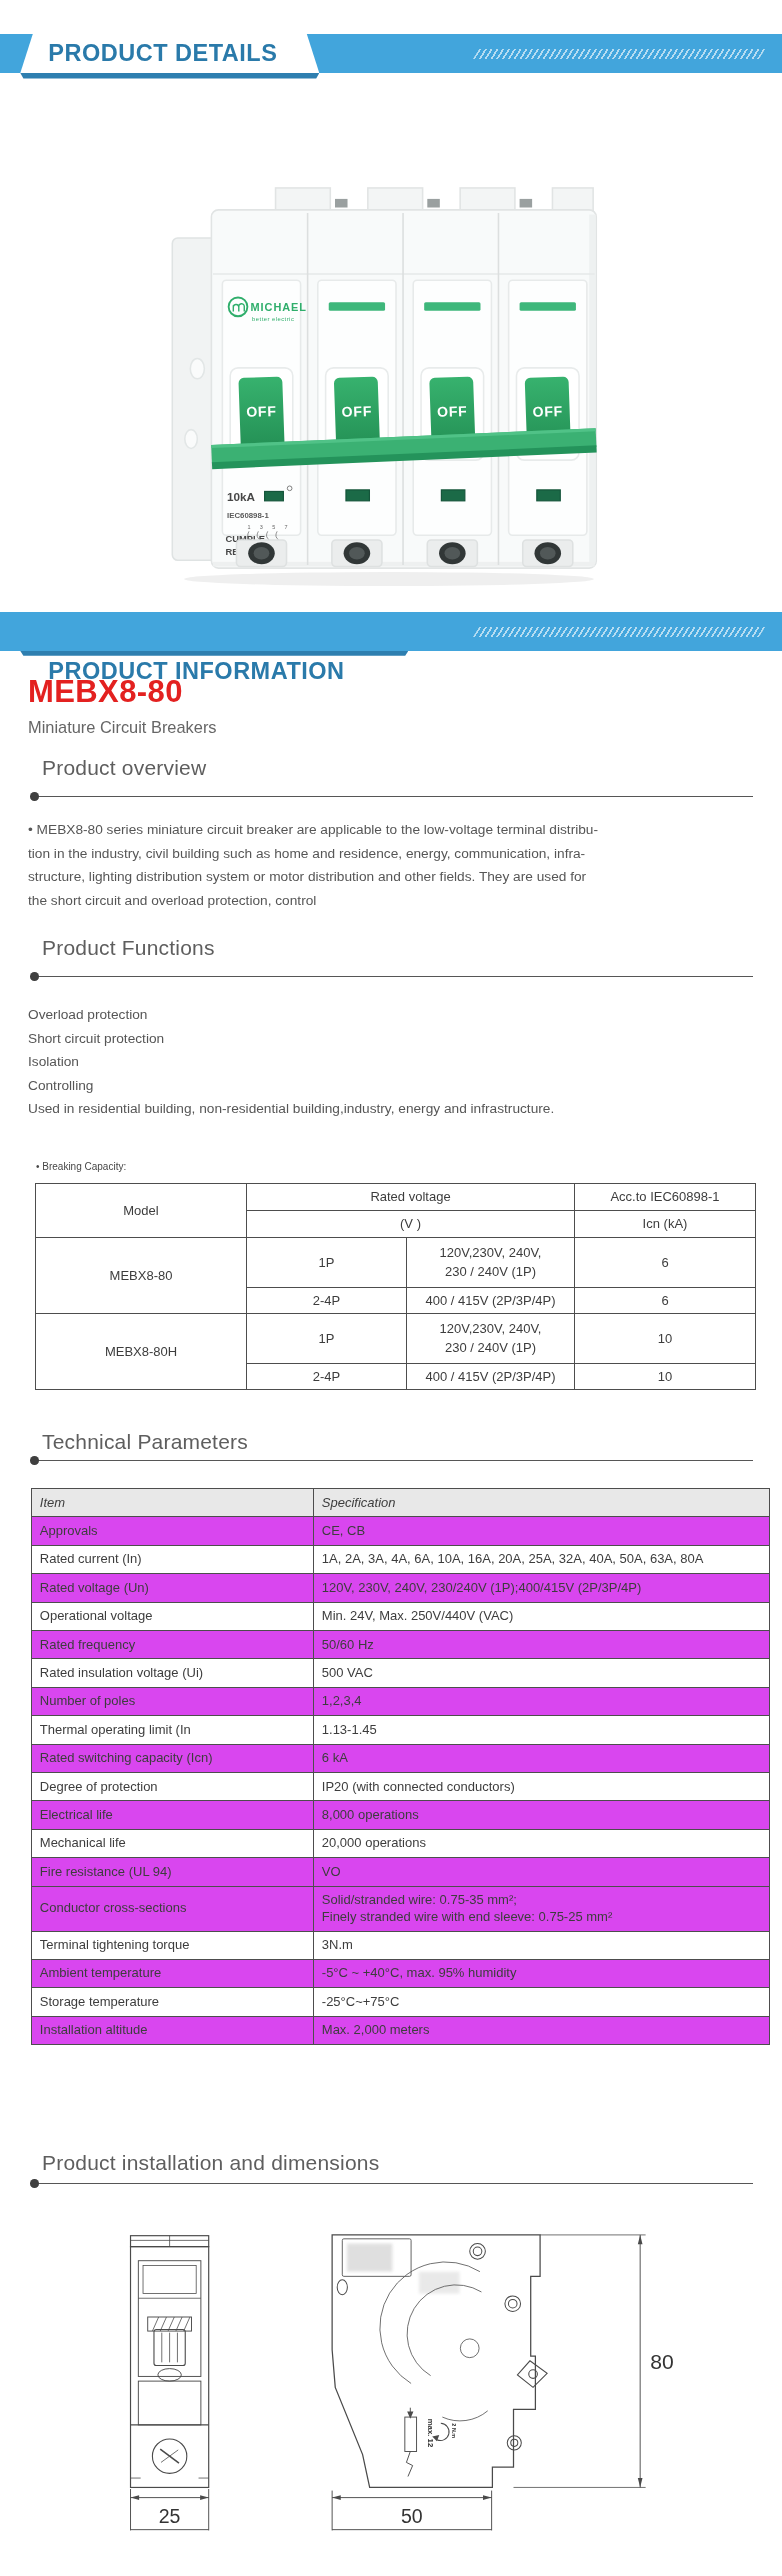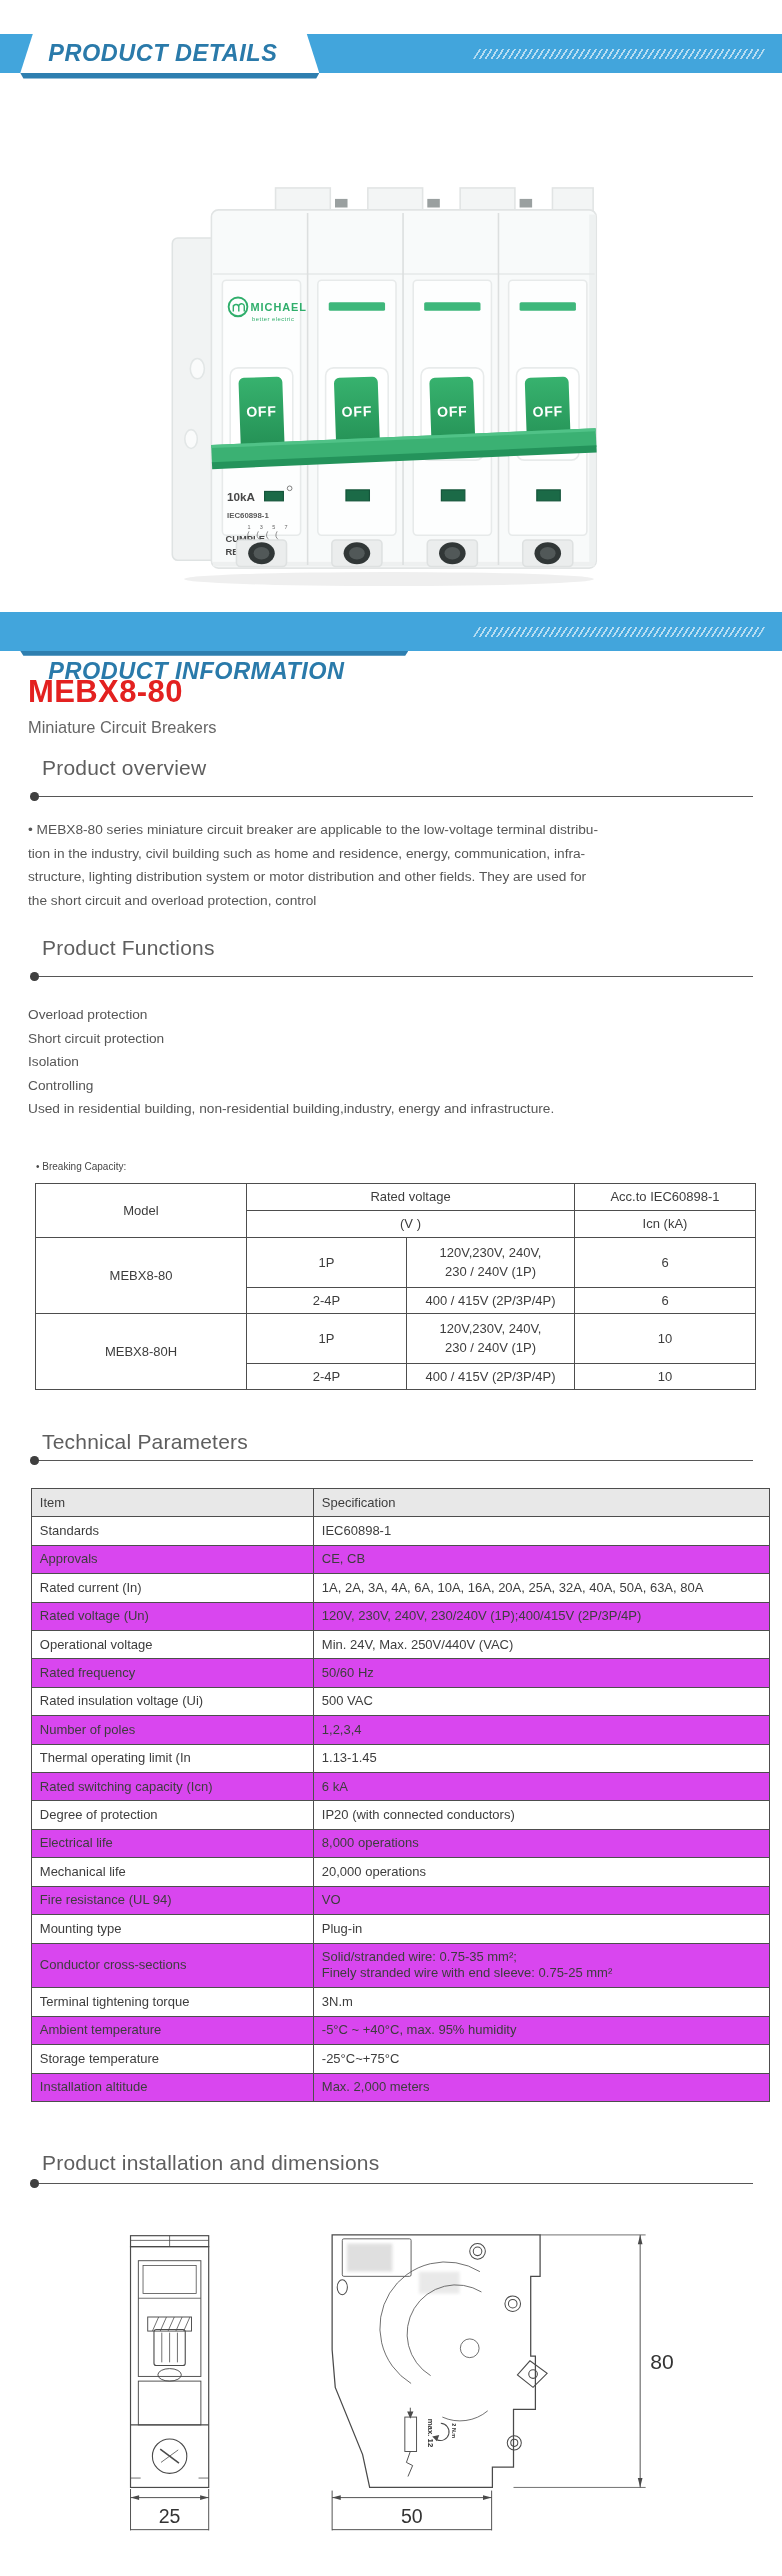--- a/index.html
+++ b/index.html
@@ -11,21 +11,21 @@
   .bar1 { top: 34px; } .bar2 { top: 612px; }
   .hatch { position: absolute; left: 476px; width: 286px; height: 10.2px;
            background: repeating-linear-gradient(90deg, rgba(255,255,255,.62) 0 2px, rgba(255,255,255,0) 2px 5.8px);
            transform: skewX(-32deg); }
   .hatch1 { top: 49px; } .hatch2 { top: 627px; }
   .plate { position: absolute; height: 39px; background: #ffffff;
            clip-path: polygon(12.5px 0, calc(100% - 12.5px) 0, 100% 100%, 0 100%);
            display: flex; align-items: center; padding-left: 28px; }
   .plate1 { left: 20.3px; top: 34px; width: 299px; }
   .plate2 { left: 20.3px; top: 612px; width: 388px; margin-top: 40px; }
-  .plate-title { font-size: 23.5px; font-weight: bold; font-style: italic; color: #2a7aaa; letter-spacing: 0.5px; }
+  .plate-title { font-size: 23.5px; font-weight: bold; color: #2a7aaa; letter-spacing: 0.5px; }
   .plate-under { position: absolute; background: #2e7fb0; clip-path: polygon(0 0,100% 0,calc(100% - 3.1px) 100%,3.1px 100%); }
   .under1 { left: 20.3px; top: 73px; width: 299px; height: 5.5px; }
   .under2 { left: 20.3px; top: 651px; width: 388px; height: 4.7px; }
 
   
   .photo-svg { position: absolute; left: 166px; top: 177px; }
   .front-svg { position: absolute; left: 125px; top: 2231px; }
   .side-svg  { position: absolute; left: 325px; top: 2231px; }
   svg text { font-family: "Liberation Sans", sans-serif; }
 
@@ -48,21 +48,21 @@
   .bk-table .pre { white-space: pre-line; line-height: 19px; }
   .bk-table tr.h34 { height: 26.6px; } .bk-table tr.h35 { height: 27px; }
   .bk-table tr.h64 { height: 50px; } .bk-table tr.h33 { height: 26px; }
 
   
   .tech-table { position: absolute; left: 31px; top: 1488px; width: 739px; border-collapse: collapse; table-layout: fixed; border: 1.6px solid #4d4d4d; }
   .tech-table td { font-size: 13px; color: #3d3d3d; padding: 5.5px 7.8px; line-height: 16.4px; border-top: 1.6px solid #4d4d4d; vertical-align: middle; }
   .tech-table td.k { width: 282px; border-right: 1.6px solid #4d4d4d; }
   .tech-table td.v { white-space: pre-line; }
   .tech-table thead tr { background: #e8e8e8; }
-  .tech-table thead td { border-top: none; }
+  .tech-table thead td { border-top: none; font-style: italic; }
   .tech-table tbody tr.alt { background: #d946ef; }
 </style>
 </head>
 <body>
 
 <div class="page">
 
   <div class="banner-bar bar1"></div>
   <div class="hatch hatch1"></div>
   <div class="plate plate1">
@@ -258,24 +258,20 @@
   <div class="sec-title t-tech">Technical Parameters</div>
   <div class="divider d3"></div>
   <table class="tech-table">
     <thead>
       <tr>
         <td class="k">Item</td>
         <td class="v">Specification</td>
       </tr>
     </thead>
     <tbody>
-        <tr>
-          <td class="k">Standards</td>
-          <td class="v">IEC60898-1</td>
-        </tr>
         <tr class="alt">
           <td class="k">Approvals</td>
           <td class="v">CE, CB</td>
         </tr>
         <tr>
           <td class="k">Rated current (In)</td>
           <td class="v">1A, 2A, 3A, 4A, 6A, 10A, 16A, 20A, 25A, 32A, 40A, 50A, 63A, 80A</td>
         </tr>
         <tr class="alt">
           <td class="k">Rated voltage (Un)</td>
@@ -313,24 +309,20 @@
           <td class="k">Electrical life</td>
           <td class="v">8,000 operations</td>
         </tr>
         <tr>
           <td class="k">Mechanical life</td>
           <td class="v">20,000 operations</td>
         </tr>
         <tr class="alt">
           <td class="k">Fire resistance (UL 94)</td>
           <td class="v">VO</td>
-        </tr>
-        <tr>
-          <td class="k">Mounting type</td>
-          <td class="v">Plug-in</td>
         </tr>
         <tr class="alt">
           <td class="k">Conductor cross-sections</td>
           <td class="v">Solid/stranded wire: 0.75-35 mm²;
 Finely stranded wire with end sleeve: 0.75-25 mm²</td>
         </tr>
         <tr>
           <td class="k">Terminal tightening torque</td>
           <td class="v">3N.m</td>
         </tr>

